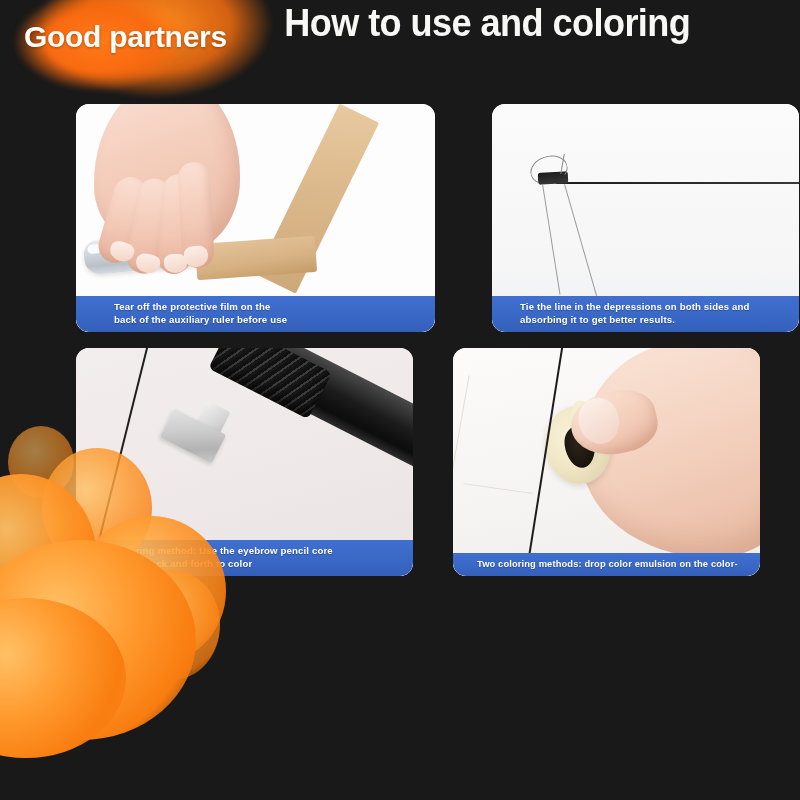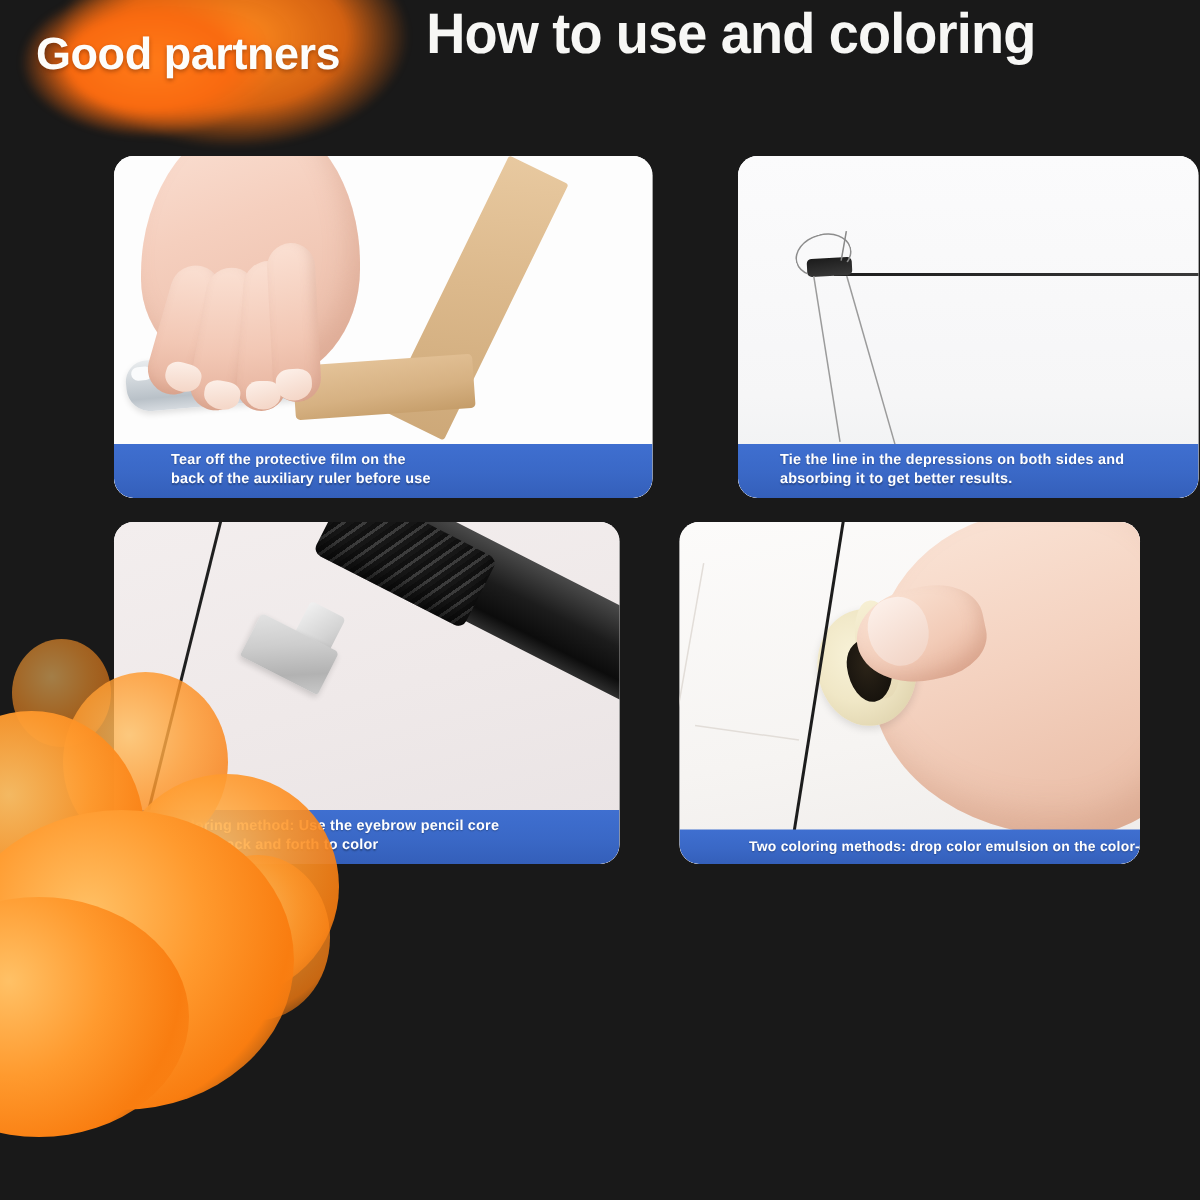--- a/index.html
+++ b/index.html
@@ -40,21 +40,21 @@
 
   
   .grid{position:absolute;left:76px;top:104px;width:684px;height:474px;z-index:4;}
   .panel{
     position:absolute;width:337px;height:228px;
     background:#fafafa;border-radius:13px;overflow:hidden;
   }
   .p1{left:0;top:0;padding-left:22px;}
   .p2{left:377px;top:0;width:307px;margin-left:39px;}
   .p3{left:0;top:244px;}
-  .p4{left:377px;top:244px;width:307px;text-align:right;}
+  .p4{left:377px;top:244px;width:307px;}
 
   .photo{position:absolute;inset:0;overflow:hidden;}
 
   .caption{
     position:absolute;left:0;bottom:0;width:100%;
     background:linear-gradient(180deg,#3f6fd0 0%,#3a68c6 55%,#345fba 100%);
     color:#ffffff;font-size:9.6px;font-weight:bold;
     line-height:12.4px;letter-spacing:.15px;
     padding:5px 0 6px 38px;
     box-sizing:border-box;

